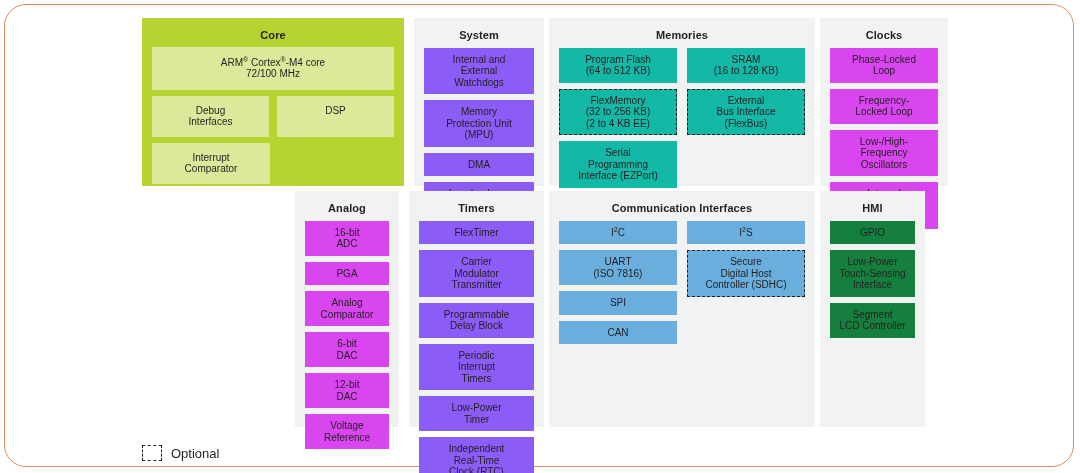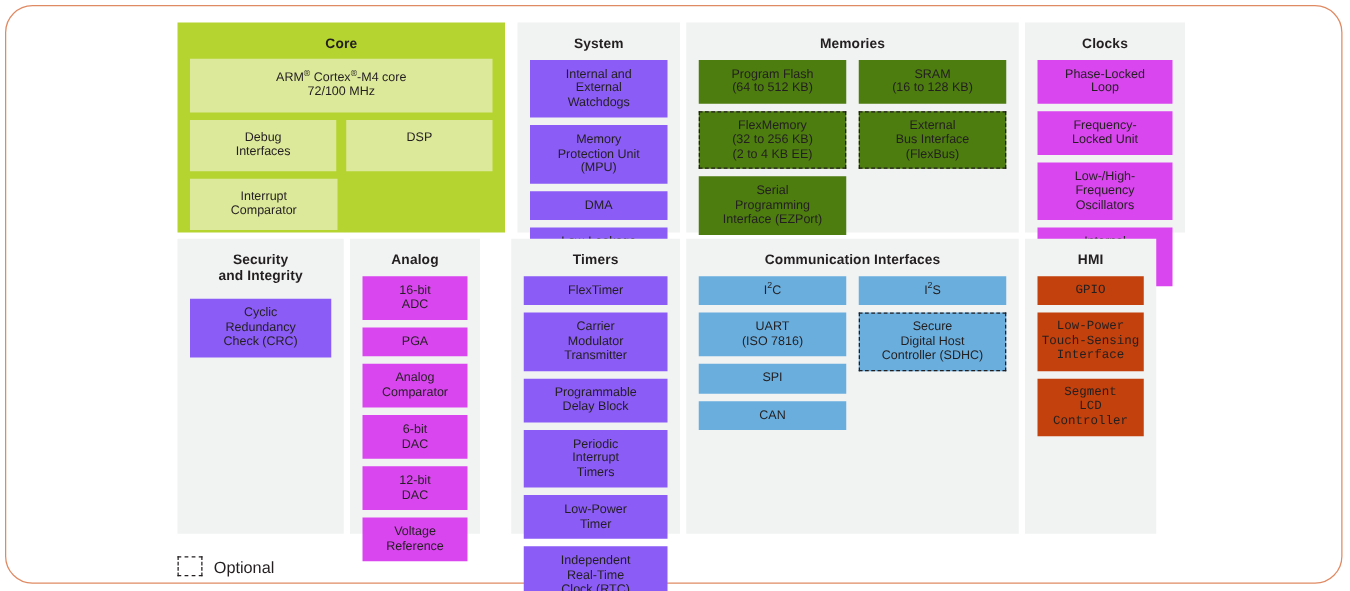--- a/index.html
+++ b/index.html
@@ -67,41 +67,41 @@
     margin-bottom:3px;
     background:#d3d4d6;
     border:1px solid transparent;
   }
   .blk:last-child{margin-bottom:0;}
   .blk.dashed{border:1.6px dashed #231f20;}
 
   
   .blk.green   {background:#dce89a;}
   .blk.grey    {background:#8b5cf6;}
-  .blk.pink    {background:#4d7c0f;}
+  .blk.pink    {background:#14b8a6;}
   .blk.orange  {background:#d946ef;}
   .blk.blue    {background:#6aaede;}
-  .blk.yellow  {background:#c2410c;font-family:Liberation Mono, monospace;}
+  .blk.yellow  {background:#15803d;}
 
   
   .core-body{padding:5px 10px 0 10px;box-sizing:border-box;}
   .core-row{display:flex;gap:8px;margin-bottom:6px;}
   .core-row .blk{margin-bottom:0;}
   .core-wide{width:100%;padding:9px 2px;}
   .core-half{flex:1;padding:8px 2px;}
 
   
   .p-core   {left:0;width:262px;}
   .p-system {left:272px;width:130px;}
   .p-mem    {left:407px;width:266px;}
   .p-clocks {left:678px;width:128px;}
 
   
   .p-security{left:0;width:133px;}
-  .p-analog  {left:138px;width:104px;}
+  .p-analog  {left:153px;width:104px;}
   .p-timers  {left:267px;width:135px;}
   .p-comm    {left:407px;width:266px;}
   .p-hmi     {left:678px;width:105px;}
 
   
   #legend{
     position:absolute;
     left:137px;top:440px;
     display:flex;align-items:center;gap:9px;
   }
@@ -211,54 +211,39 @@
       <div class="panel p-clocks">
         <div class="panel-title">Clocks</div>
         <div class="panel-body">
           <div class="col">
               <div class="blk orange">
                 <div>Phase-Locked</div>
                 <div>Loop</div>
               </div>
               <div class="blk orange">
                 <div>Frequency-</div>
-                <div>Locked Unit</div>
+                <div>Locked Loop</div>
               </div>
               <div class="blk orange">
                 <div>Low-/High-</div>
                 <div>Frequency</div>
                 <div>Oscillators</div>
               </div>
               <div class="blk orange">
                 <div>Internal</div>
                 <div>Reference</div>
                 <div>Clocks</div>
               </div>
             </div>
         </div>
       </div>
     </div>
 
     <div class="row row-2">
 
-      <div class="panel p-security">
-        <div class="panel-title">
-          <div>Security</div>
-          <div>and Integrity</div>
-        </div>
-        <div class="panel-body" style="padding-top:12px;">
-          <div class="col">
-              <div class="blk grey">
-                <div>Cyclic</div>
-                <div>Redundancy</div>
-                <div>Check (CRC)</div>
-              </div>
-            </div>
-        </div>
-      </div>
 
       <div class="panel p-analog">
         <div class="panel-title">Analog</div>
         <div class="panel-body">
           <div class="col">
               <div class="blk orange">
                 <div>16-bit</div>
                 <div>ADC</div>
               </div>
               <div class="blk orange">

